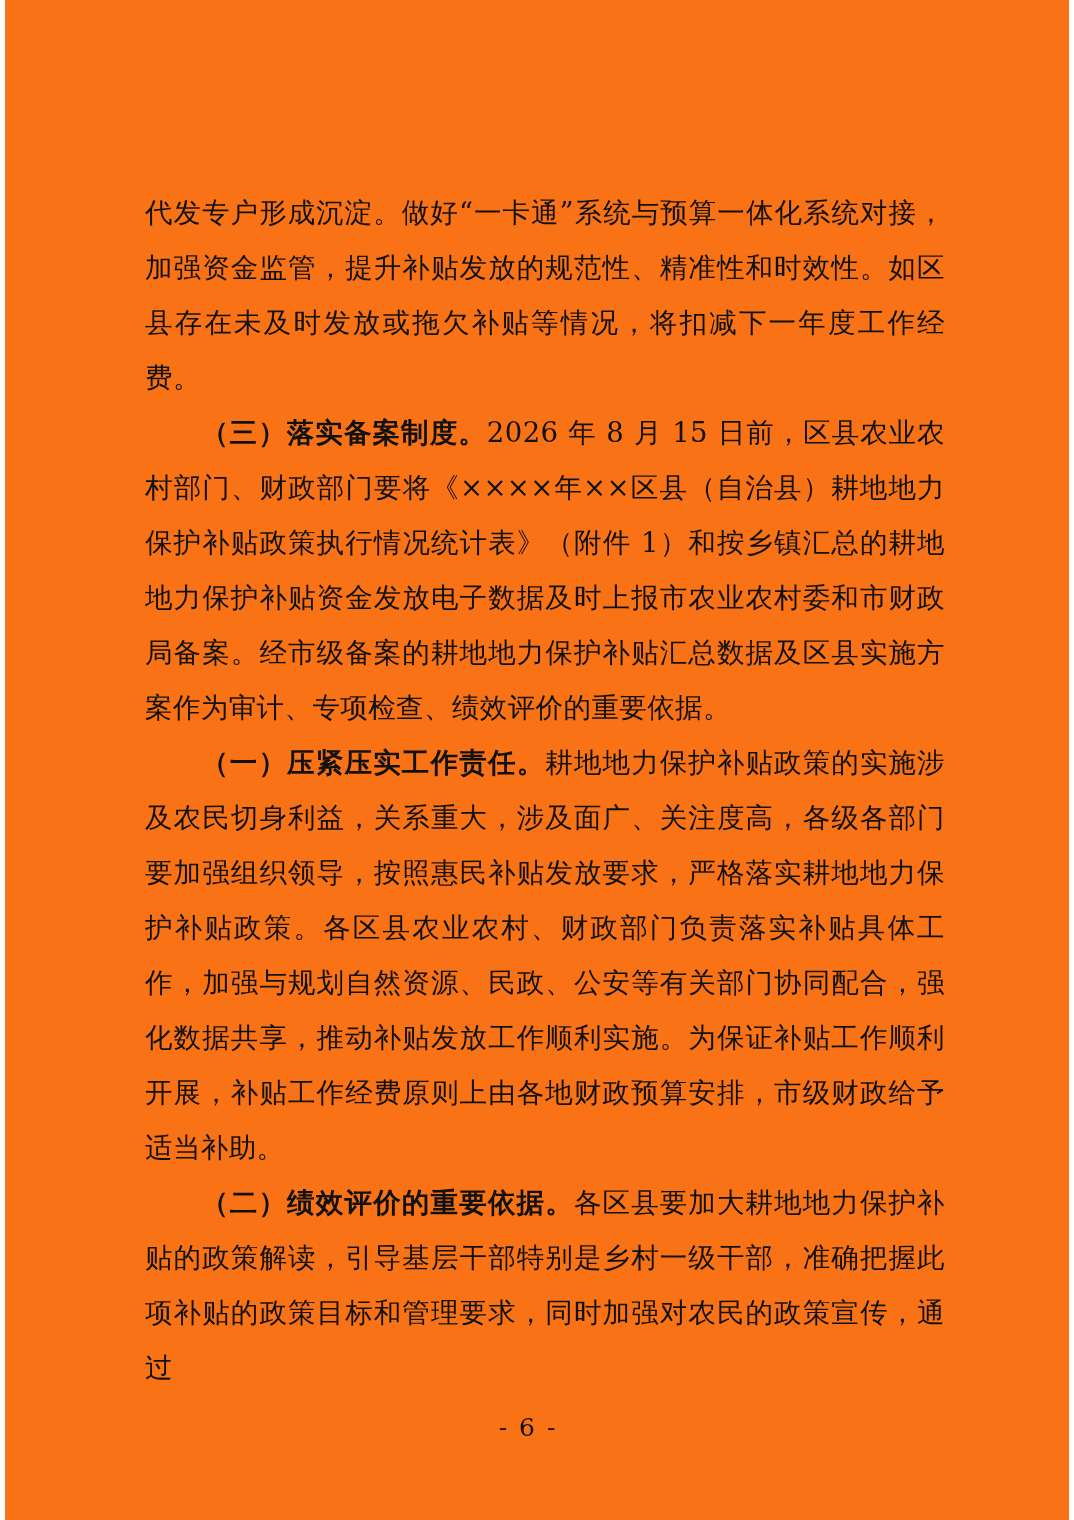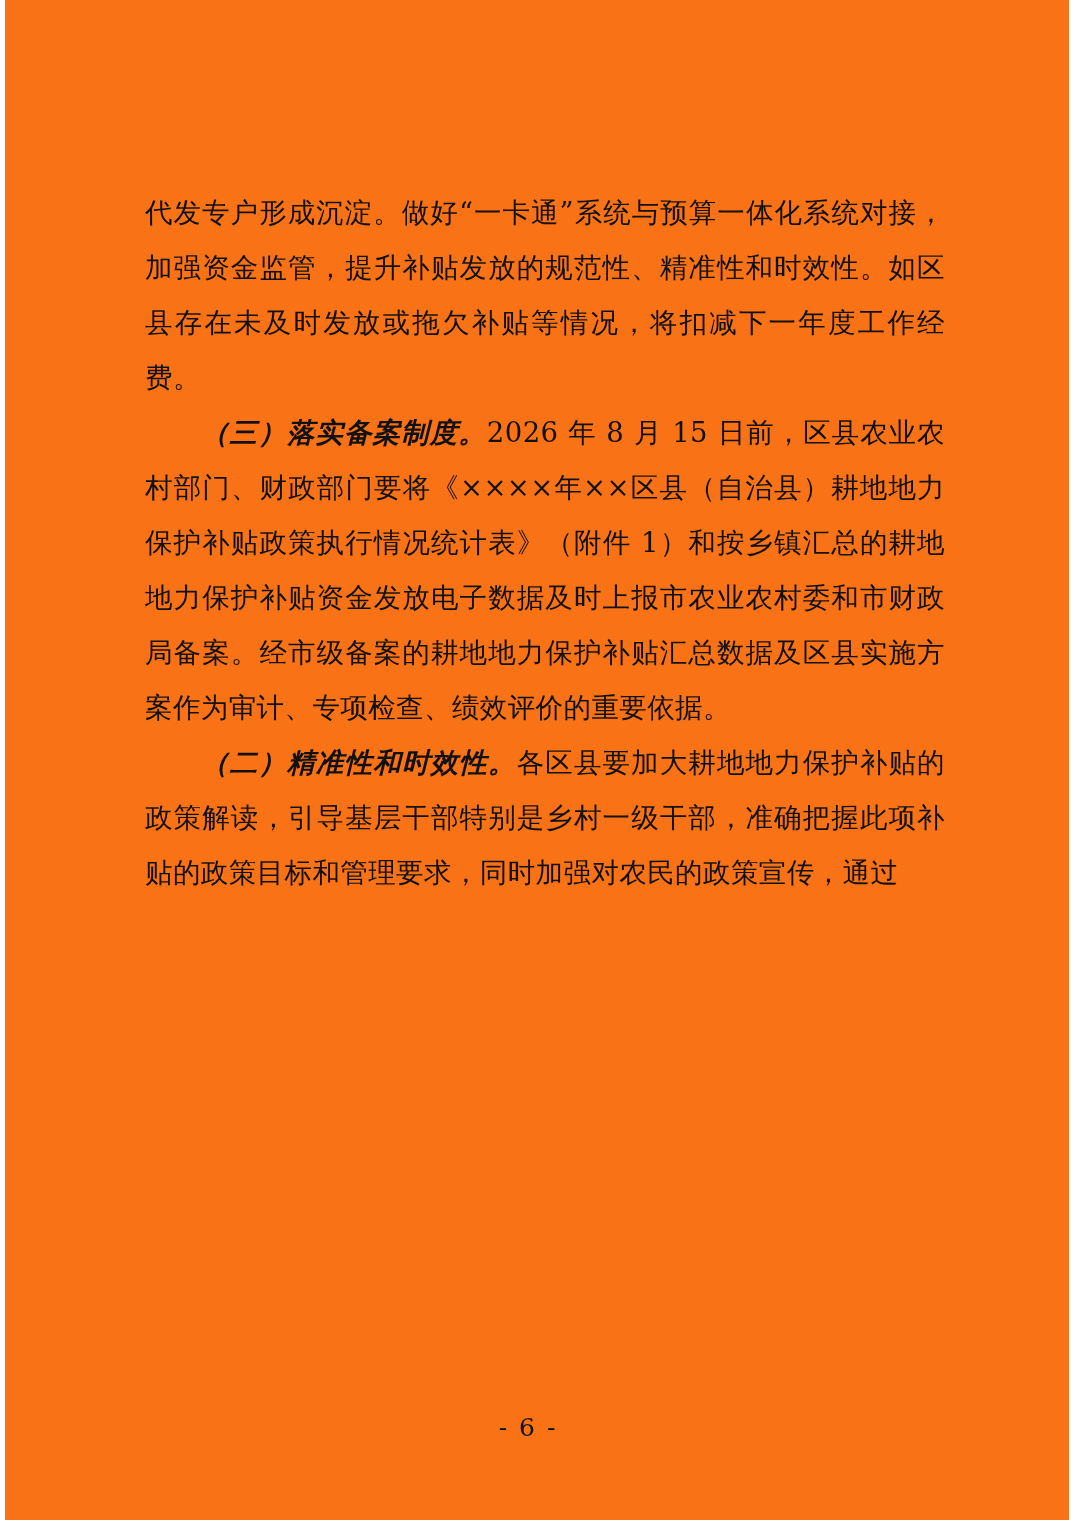--- a/index.html
+++ b/index.html
@@ -42,21 +42,20 @@
     line-height: 55px;
     color: #111111;
     text-indent: 56px;
     letter-spacing: 1px;
     margin: 0;
   }
   .bold-lead {
     font-family: "DejaVu Sans", "Liberation Sans", sans-serif;
     font-weight: bold;
     letter-spacing: 0.5px;
-    font-style: italic;
   }
   .footer {
     position: absolute;
     left: 0;
     right: 0;
     bottom: 78px;
     text-align: center;
     font-family: "DejaVu Serif", "Liberation Serif", serif;
     font-size: 25px;
     color: #111111;
@@ -73,23 +72,26 @@
 <div class="page">
   <div class="content">
 
     <p class="para">代发专户形成沉淀。做好“一卡通”系统与预算一体化系统对接，加强资金监管，提升补贴发放的规范性、精准性和时效性。如区县存在未及时发放或拖欠补贴等情况，将扣减下一年度工作经费。</p>
 
     <p class="para indent">
       <span class="bold-lead">（三）落实备案制度。</span><span>2026 年 8 月 15 日前，区县农业农村部门、财政部门要将《××××年××区县（自治县）耕地地力保护补贴政策执行情况统计表》（附件 1）和按乡镇汇总的耕地地力保护补贴资金发放电子数据及时上报市农业农村委和市财政局备案。经市级备案的耕地地力保护补贴汇总数据及区县实施方案作为审计、专项检查、绩效评价的重要依据。</span>
     </p>
 
 
+    <p class="para indent">
+      <span class="bold-lead">（一）压紧压实工作责任。</span><span>耕地地力保护补贴政策的实施涉及农民切身利益，关系重大，涉及面广、关注度高，各级各部门要加强组织领导，按照惠民补贴发放要求，严格落实耕地地力保护补贴政策。各区县农业农村、财政部门负责落实补贴具体工作，加强与规划自然资源、民政、公安等有关部门协同配合，强化数据共享，推动补贴发放工作顺利实施。为保证补贴工作顺利开展，补贴工作经费原则上由各地财政预算安排，市级财政给予适当补助。</span>
+    </p>
 
     <p class="para indent">
-      <span class="bold-lead">（二）精准性和时效性。</span><span>各区县要加大耕地地力保护补贴的政策解读，引导基层干部特别是乡村一级干部，准确把握此项补贴的政策目标和管理要求，同时加强对农民的政策宣传，通过</span>
+      <span class="bold-lead">（二）绩效评价的重要依据。</span><span>各区县要加大耕地地力保护补贴的政策解读，引导基层干部特别是乡村一级干部，准确把握此项补贴的政策目标和管理要求，同时加强对农民的政策宣传，通过</span>
     </p>
 
   </div>
 
   <div class="footer">
     <span class="page-num-wrap">- 6 -</span>
   </div>
 </div>
 
 </body></html>

